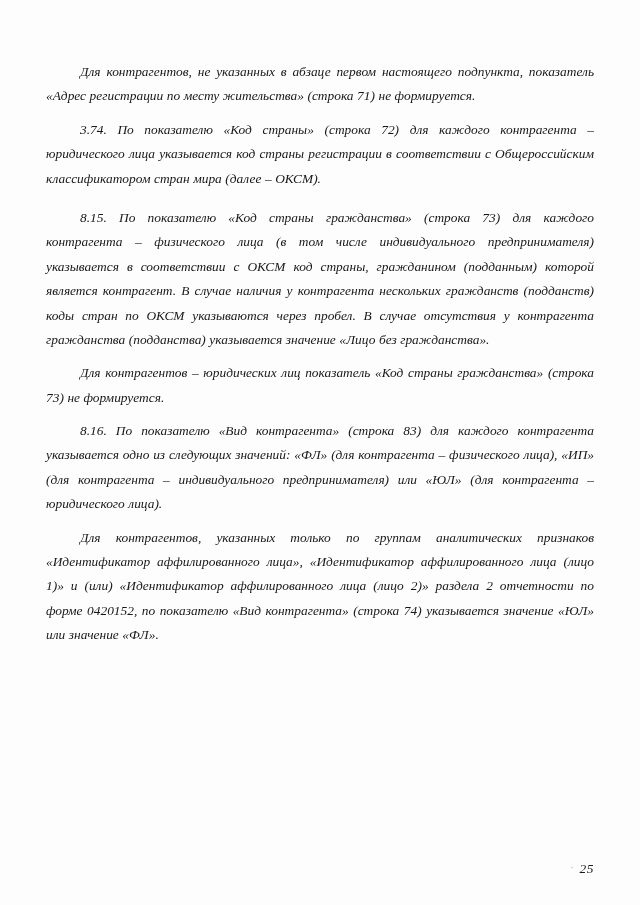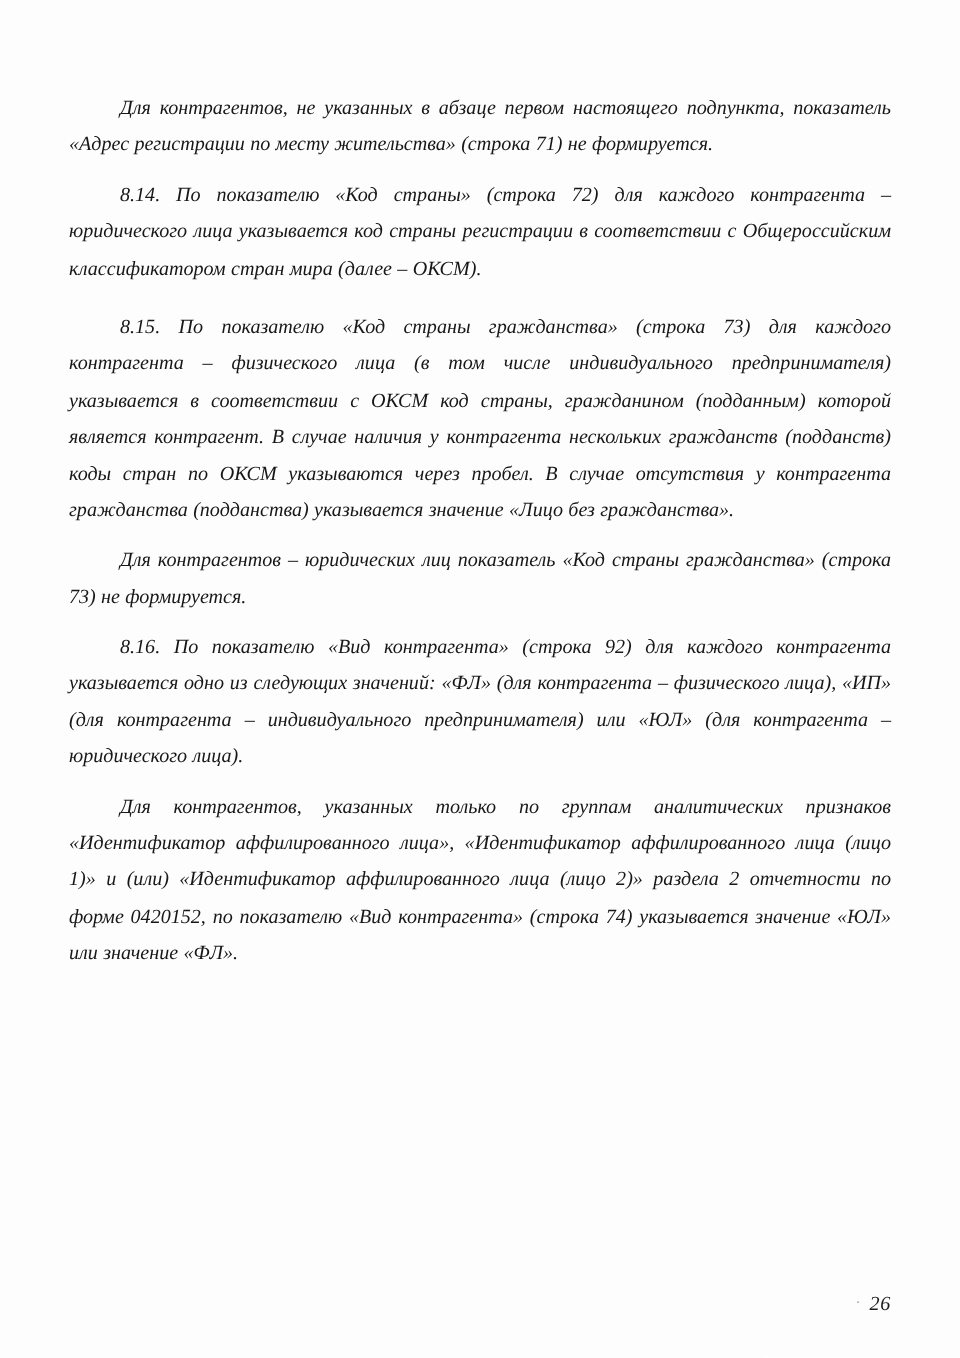--- a/index.html
+++ b/index.html
@@ -54,30 +54,30 @@
   }
 </style>
 </head>
 <body>
 
 <div class="page">
 
   <div class="doc-body">
     <p class="para">Для контрагентов, не указанных в абзаце первом настоящего подпункта, показатель «Адрес регистрации по месту жительства» (строка 71) не формируется.</p>
     <div class="gap"></div>
-    <p class="para">8.14. По показателю «Код страны» (строка 72) для каждого контрагента – юридического лица указывается код страны регистрации в соответствии с Общероссийским классификатором стран мира (далее – ОКСМ).</p>
+    <p class="para">3.74. По показателю «Код страны» (строка 72) для каждого контрагента – юридического лица указывается код страны регистрации в соответствии с Общероссийским классификатором стран мира (далее – ОКСМ).</p>
     <div class="gap"></div>
     <div class="gap"></div>
     <p class="para">8.15. По показателю «Код страны гражданства» (строка 73) для каждого контрагента – физического лица (в том числе индивидуального предпринимателя) указывается в соответствии с ОКСМ код страны, гражданином (подданным) которой является контрагент. В случае наличия у контрагента нескольких гражданств (подданств) коды стран по ОКСМ указываются через пробел. В случае отсутствия у контрагента гражданства (подданства) указывается значение «Лицо без гражданства».</p>
     <div class="gap"></div>
     <p class="para">Для контрагентов – юридических лиц показатель «Код страны гражданства» (строка 73) не формируется.</p>
     <div class="gap"></div>
-    <p class="para">8.16. По показателю «Вид контрагента» (строка 92) для каждого контрагента указывается одно из следующих значений: «ФЛ» (для контрагента – физического лица), «ИП» (для контрагента – индивидуального предпринимателя) или «ЮЛ» (для контрагента – юридического лица).</p>
+    <p class="para">8.16. По показателю «Вид контрагента» (строка 83) для каждого контрагента указывается одно из следующих значений: «ФЛ» (для контрагента – физического лица), «ИП» (для контрагента – индивидуального предпринимателя) или «ЮЛ» (для контрагента – юридического лица).</p>
     <div class="gap"></div>
     <p class="para">Для контрагентов, указанных только по группам аналитических признаков «Идентификатор аффилированного лица», «Идентификатор аффилированного лица (лицо 1)» и (или) «Идентификатор аффилированного лица (лицо 2)» раздела 2 отчетности по форме 0420152, по показателю «Вид контрагента» (строка 74) указывается значение «ЮЛ» или значение «ФЛ».</p>
     <div class="gap"></div>
   </div>
 
   <div class="page-number">
-    <span class="speck">·</span><span>26</span>
+    <span class="speck">·</span><span>25</span>
   </div>
 
 </div>
 
 </body></html>

